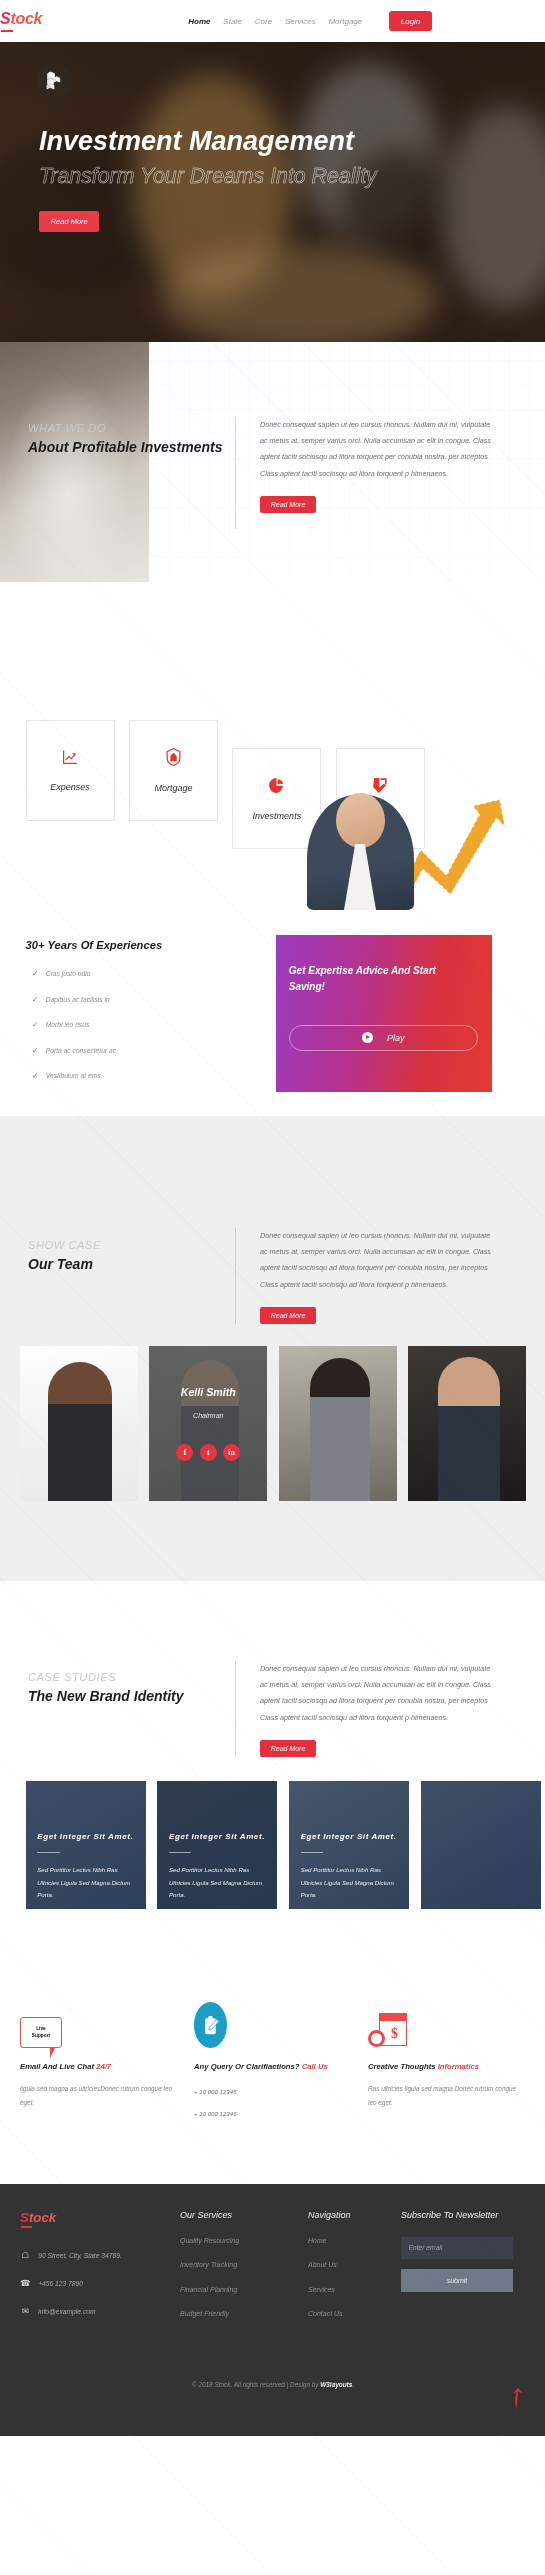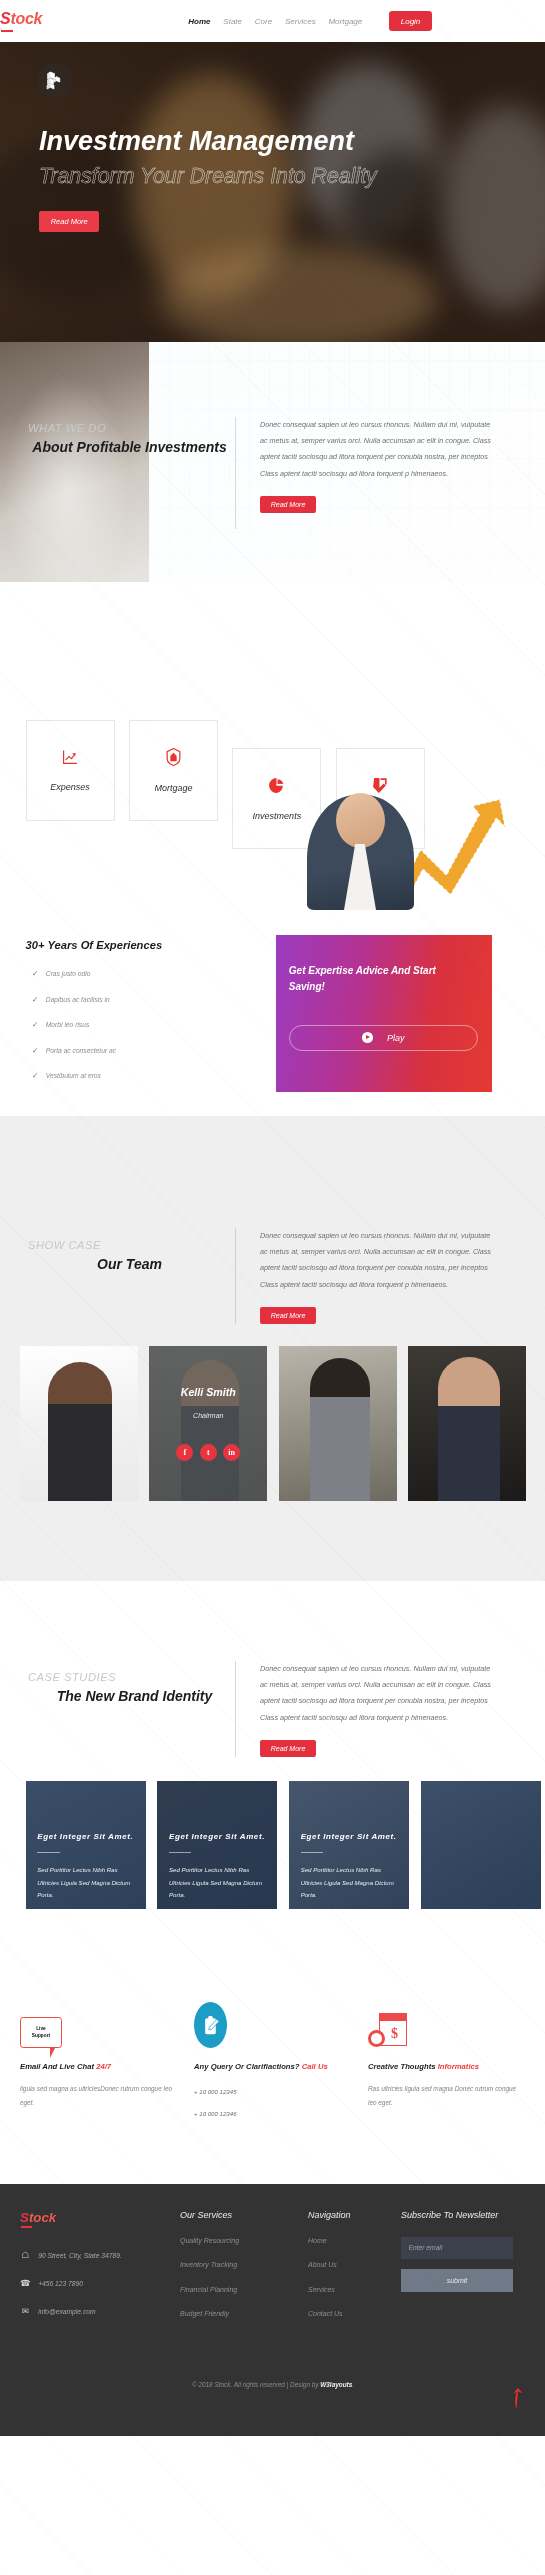--- a/index.html
+++ b/index.html
@@ -96,21 +96,21 @@
       repeating-linear-gradient(0deg, #dbeaf5 0 1.1px, transparent 1.1px 24.5px),
       linear-gradient(120deg,#eef6fb 0%, #f8fbfd 100%);
   }
   .about-content {
     position:absolute; left:0; top:0; width:546px; height:240px; z-index:6;
   }
   .sec-eyebrow {
     font-style:italic; font-size:11.2px; color:#c9c9c9; letter-spacing:0.5px; font-weight:400;
   }
   .sec-title {
-    font-style:italic; font-weight:800; font-size:14px; color:#1c1c1c; margin-top:5.3px;text-align:center;
+    font-style:italic; font-weight:800; font-size:14px; color:#1c1c1c; margin-top:5.3px;
   }
   .about-head { position:absolute; left:28px; top:80px; width:203px; }
   .about-body {
     position:absolute; left:235px; top:75px; width:261px;
     border-left:0.5px solid #d8d8d8; padding-left: 24px; min-height: 112px;
   }
   .body-text {
     font-style:italic; font-size:7.2px; line-height: 2.25; color:#6f6f6f;
   }
   .readmore {

